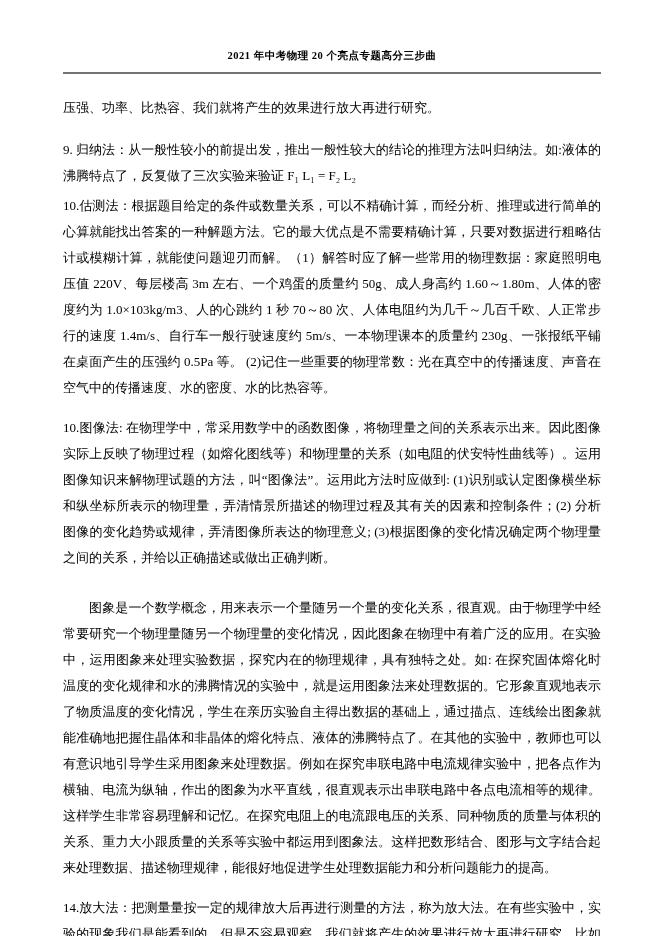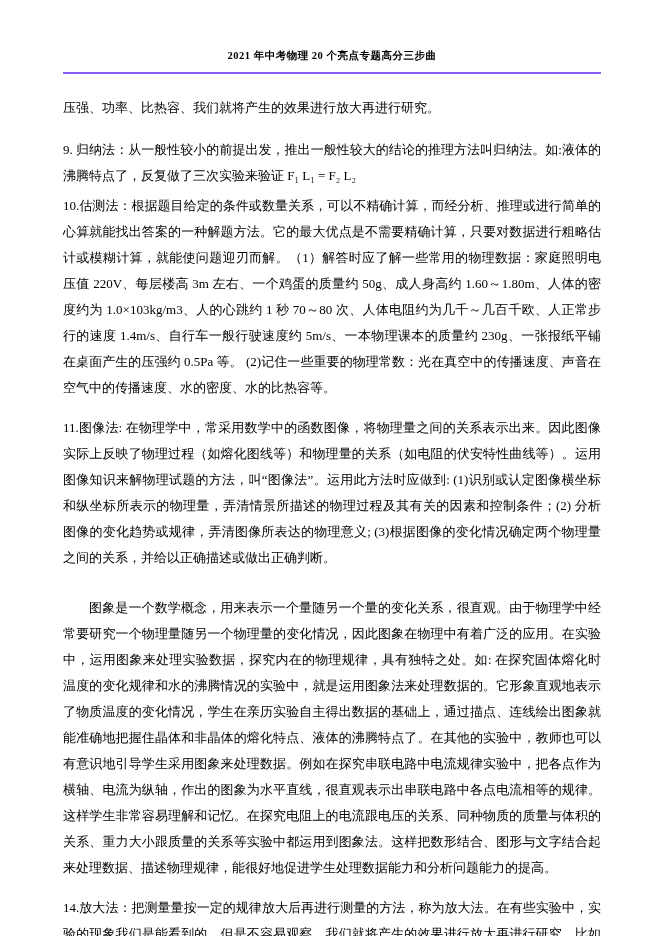--- a/index.html
+++ b/index.html
@@ -14,21 +14,21 @@
     box-sizing: border-box;
     background: #ffffff;
     color: #000000;
     font-family: "Liberation Serif", "DejaVu Serif", serif;
     padding: 0 60px 0 63px;
     overflow: hidden;
   }
   .doc-header {
     padding-top: 49px;
     padding-bottom: 10px;
-    border-bottom: 2px solid #8b5cf6;
+    border-bottom: 2px solid #737373;
     text-align: center;
     font-size: 10.5px;
     font-weight: bold;
     letter-spacing: 0.5px;
     line-height: 13px;
   }
   .body-text p {
     margin: 0;
     font-size: 13px;
     line-height: 26px;
@@ -56,21 +56,21 @@
   </div>
 
   <div class="body-text">
 
     <p class="intro"><span>压强、功率、比热容、我们就将产生的效果进行放大再进行研究。</span></p>
 
     <p class="sec-9"><b class="lead">9. 归纳法：</b><span>从一般性较小的前提出发，推出一般性较大的结论的推理方法叫归纳法。如:液体的沸腾特点了，反复做了三次实验来验证 F₁ L₁ =  F₂ L₂</span></p>
 
     <p class="sec-10"><b class="lead">10.估测法：</b><span>根据题目给定的条件或数量关系，可以不精确计算，而经分析、推理或进行简单的心算就能找出答案的一种解题方法。它的最大优点是不需要精确计算，只要对数据进行粗略估计或模糊计算，就能使问题迎刃而解。（1）解答时应了解一些常用的物理数据：家庭照明电压值 220V、每层楼高 3m 左右、一个鸡蛋的质量约 50g、成人身高约 1.60～1.80m、人体的密度约为 1.0×103kg/m3、人的心跳约 1 秒 70～80 次、人体电阻约为几千～几百千欧、人正常步行的速度 1.4m/s、自行车一般行驶速度约 5m/s、一本物理课本的质量约 230g、一张报纸平铺在桌面产生的压强约 0.5Pa 等。 (2)记住一些重要的物理常数：光在真空中的传播速度、声音在空气中的传播速度、水的密度、水的比热容等。</span></p>
 
-    <p class="sec-11"><b class="lead">11.图像法:</b><span> 在物理学中，常采用数学中的函数图像，将物理量之间的关系表示出来。因此图像实际上反映了物理过程（如熔化图线等）和物理量的关系（如电阻的伏安特性曲线等）。运用图像知识来解物理试题的方法，叫“图像法”。运用此方法时应做到: (1)识别或认定图像横坐标和纵坐标所表示的物理量，弄清情景所描述的物理过程及其有关的因素和控制条件；(2) 分析图像的变化趋势或规律，弄清图像所表达的物理意义; (3)根据图像的变化情况确定两个物理量之间的关系，并给以正确描述或做出正确判断。</span></p>
+    <p class="sec-11"><b class="lead">10.图像法:</b><span> 在物理学中，常采用数学中的函数图像，将物理量之间的关系表示出来。因此图像实际上反映了物理过程（如熔化图线等）和物理量的关系（如电阻的伏安特性曲线等）。运用图像知识来解物理试题的方法，叫“图像法”。运用此方法时应做到: (1)识别或认定图像横坐标和纵坐标所表示的物理量，弄清情景所描述的物理过程及其有关的因素和控制条件；(2) 分析图像的变化趋势或规律，弄清图像所表达的物理意义; (3)根据图像的变化情况确定两个物理量之间的关系，并给以正确描述或做出正确判断。</span></p>
 
     <p class="graph-par"><span>图象是一个数学概念，用来表示一个量随另一个量的变化关系，很直观。由于物理学中经常要研究一个物理量随另一个物理量的变化情况，因此图象在物理中有着广泛的应用。在实验中，运用图象来处理实验数据，探究内在的物理规律，具有独特之处。如: 在探究固体熔化时温度的变化规律和水的沸腾情况的实验中，就是运用图象法来处理数据的。它形象直观地表示了物质温度的变化情况，学生在亲历实验自主得出数据的基础上，通过描点、连线绘出图象就能准确地把握住晶体和非晶体的熔化特点、液体的沸腾特点了。在其他的实验中，教师也可以有意识地引导学生采用图象来处理数据。例如在探究串联电路中电流规律实验中，把各点作为横轴、电流为纵轴，作出的图象为水平直线，很直观表示出串联电路中各点电流相等的规律。这样学生非常容易理解和记忆。在探究电阻上的电流跟电压的关系、同种物质的质量与体积的关系、重力大小跟质量的关系等实验中都运用到图象法。这样把数形结合、图形与文字结合起来处理数据、描述物理规律，能很好地促进学生处理数据能力和分析问题能力的提高。</span></p>
 
     <p class="sec-12"><b class="lead">14.放大法：</b><span>把测量量按一定的规律放大后再进行测量的方法，称为放大法。在有些实验中，实验的现象我们是能看到的，但是不容易观察。我们就将产生的效果进行放大再进行研究。比如音叉的振动很不容易观察，所以我们利用小泡沫球将其现象放大。观察压力对玻璃瓶的作用效果时我们将玻璃瓶密闭，</span></p>
 
   </div>
 
 </div>
 
 </body></html>

